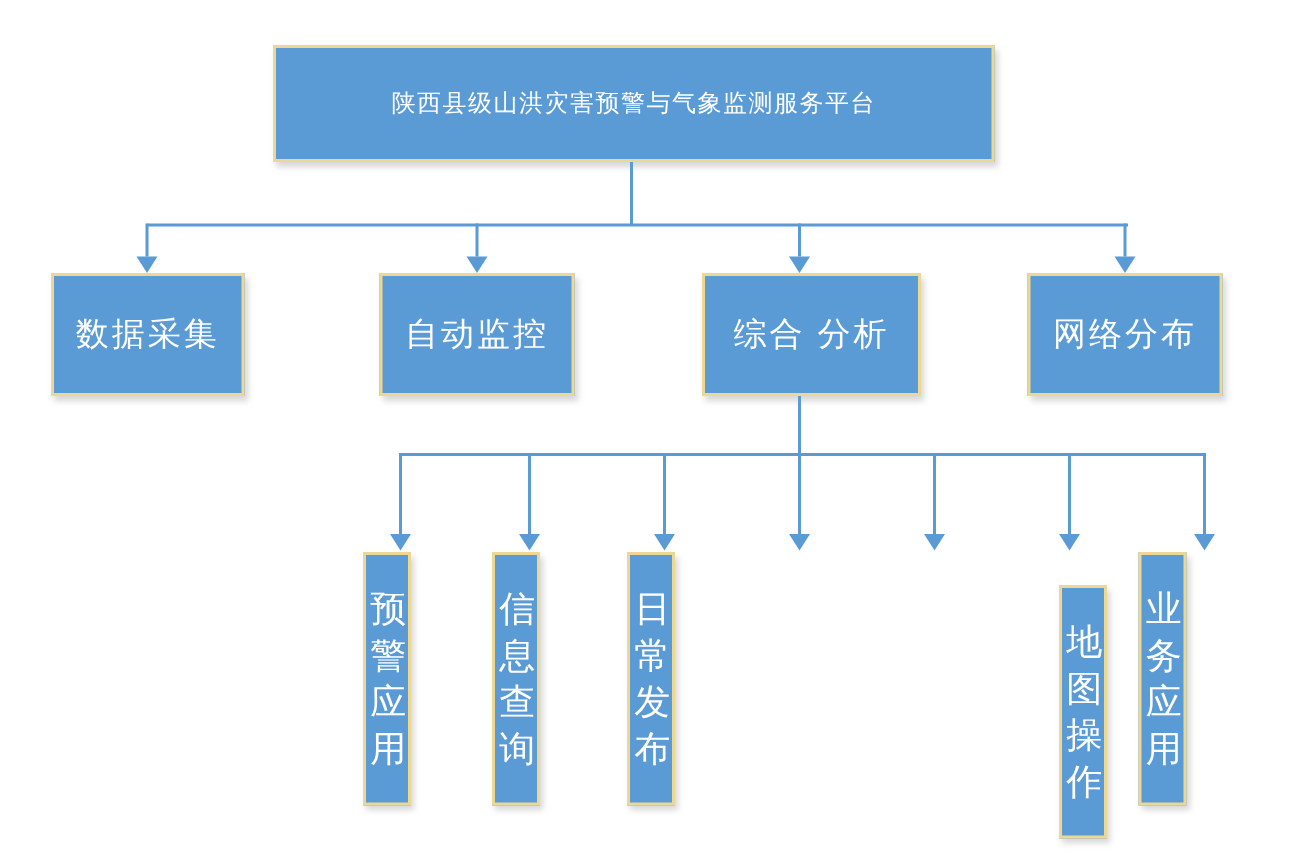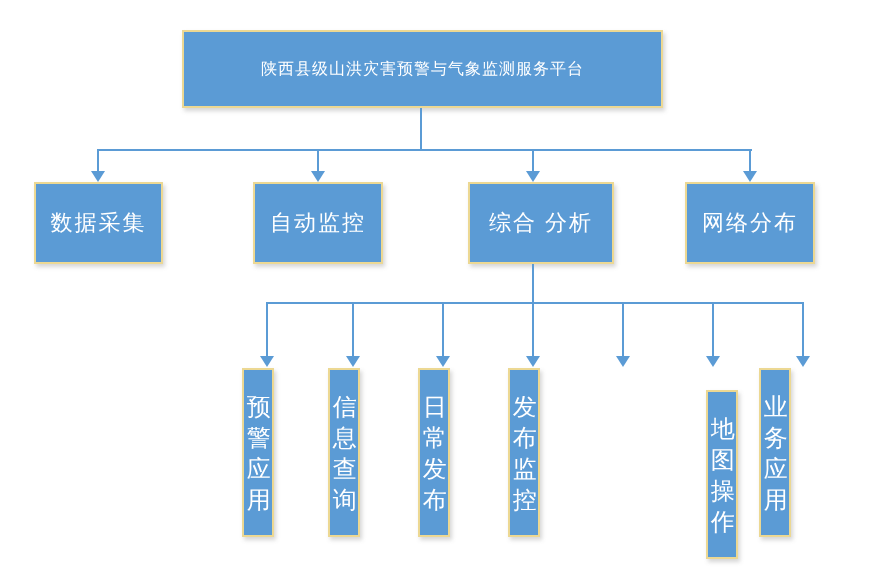--- a/index.html
+++ b/index.html
@@ -123,23 +123,20 @@
 
   <div class="box lvl3-box" style="left:242px;">
     <span class="v-label">预警应用</span>
   </div>
   <div class="box lvl3-box" style="left:328px;">
     <span class="v-label">信息查询</span>
   </div>
   <div class="box lvl3-box" style="left:418px;">
     <span class="v-label">日常发布</span>
   </div>
-  <div class="box lvl3-box" style="left:508px;">
-    <span class="v-label">发布监控</span>
-  </div>
   <div class="box lvl3-box" style="left:706px;margin-top:22px;">
     <span class="v-label">地图操作</span>
   </div>
   <div class="box lvl3-box" style="left:759px;">
     <span class="v-label">业务应用</span>
   </div>
 
 </div>
 
 </body></html>

